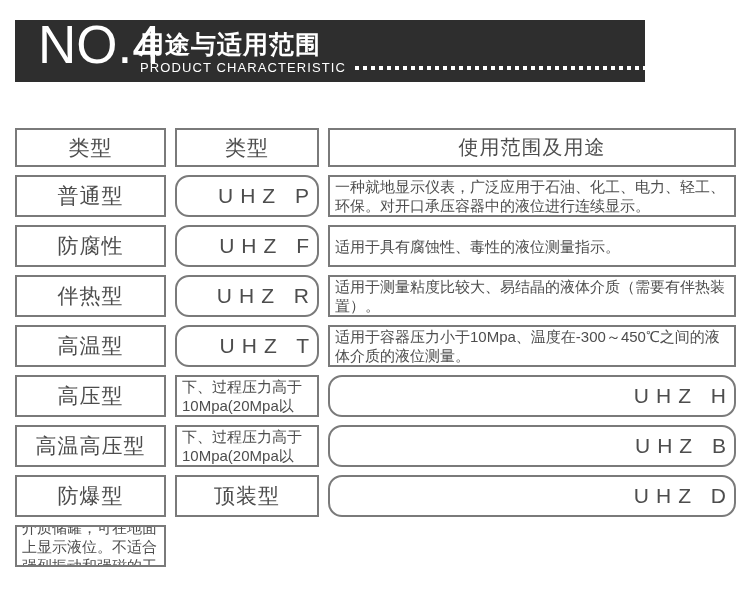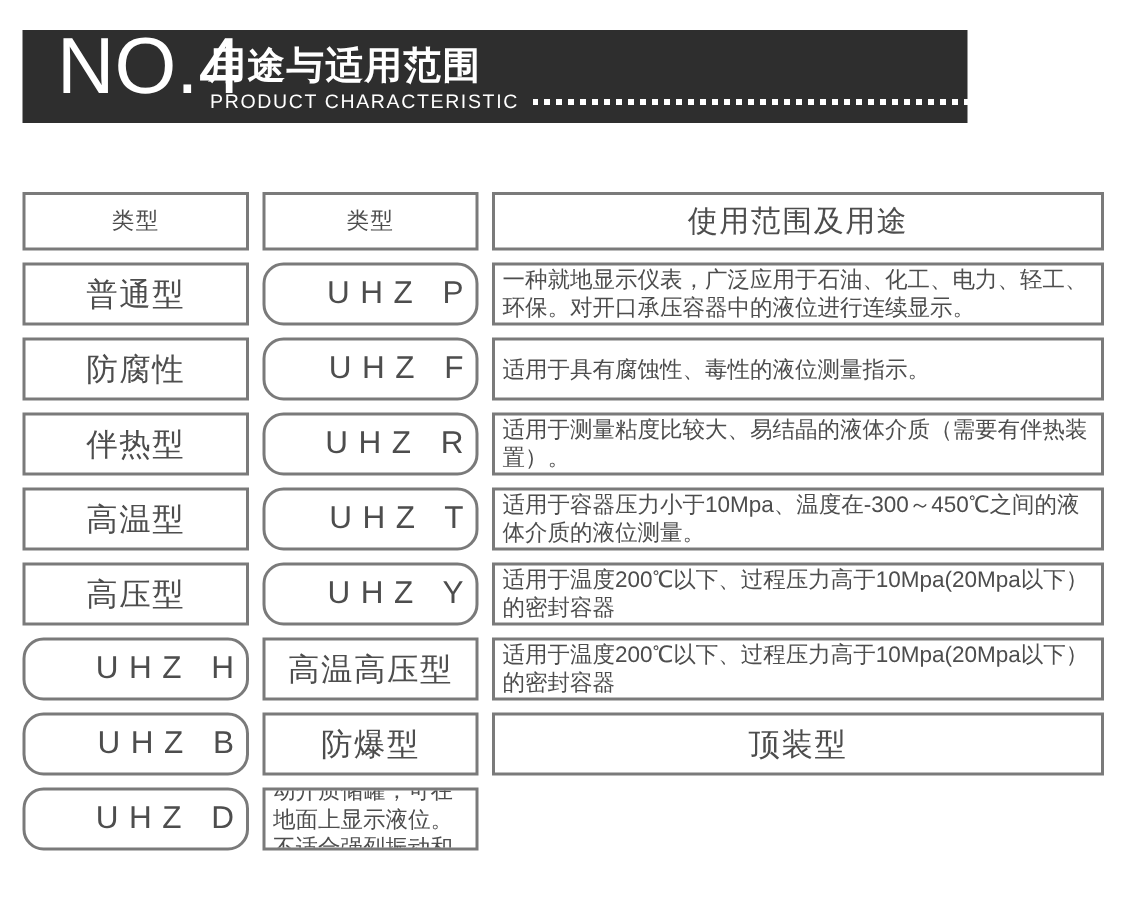--- a/index.html
+++ b/index.html
@@ -71,21 +71,21 @@
     box-sizing: border-box;
     border: 2px solid #7a7a7a;
     background: #ffffff;
     color: #4d4d4d;
     display: flex;
     align-items: center;
     overflow: hidden;
   }
   .th {
     justify-content: center;
-    font-size: 15px;
+    font-size: 21px;
     letter-spacing: 1px;
   }
   .th-desc {
     justify-content: center;
     font-size: 20px;
     letter-spacing: 1px;
   }
   .type-cell {
     justify-content: center;
     font-size: 21px;
@@ -135,21 +135,20 @@
 
   <div class="cell type-cell">伴热型</div>
   <div class="cell model-cell">UHZ R</div>
   <div class="cell desc-cell">适用于测量粘度比较大、易结晶的液体介质（需要有伴热装置）。</div>
 
   <div class="cell type-cell">高温型</div>
   <div class="cell model-cell">UHZ T</div>
   <div class="cell desc-cell">适用于容器压力小于10Mpa、温度在-300～450℃之间的液体介质的液位测量。</div>
 
   <div class="cell type-cell">高压型</div>
-  <div class="cell model-cell">UHZ Y</div>
   <div class="cell desc-cell">适用于温度200℃以下、过程压力高于10Mpa(20Mpa以下）的密封容器</div>
 
   <div class="cell model-cell">UHZ H</div>
   <div class="cell type-cell">高温高压型</div>
   <div class="cell desc-cell">适用于温度200℃以下、过程压力高于10Mpa(20Mpa以下）的密封容器</div>
 
   <div class="cell model-cell">UHZ B</div>
   <div class="cell type-cell">防爆型</div>
 
   <div class="cell type-cell">顶装型</div>

